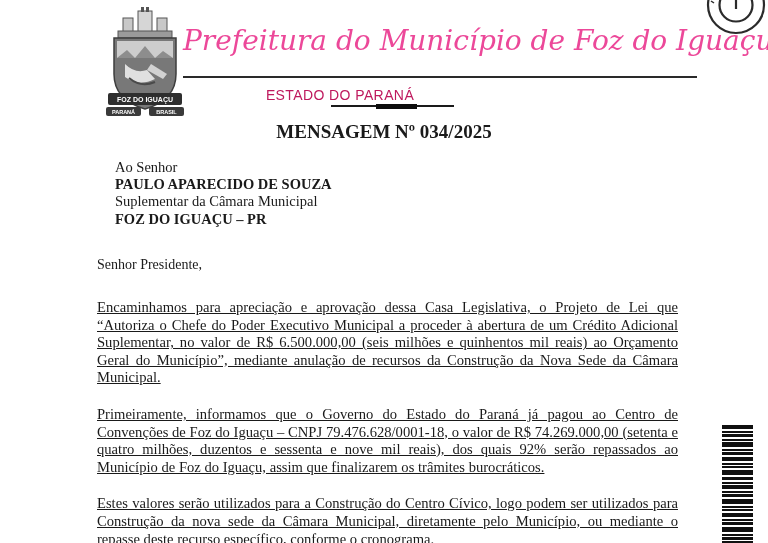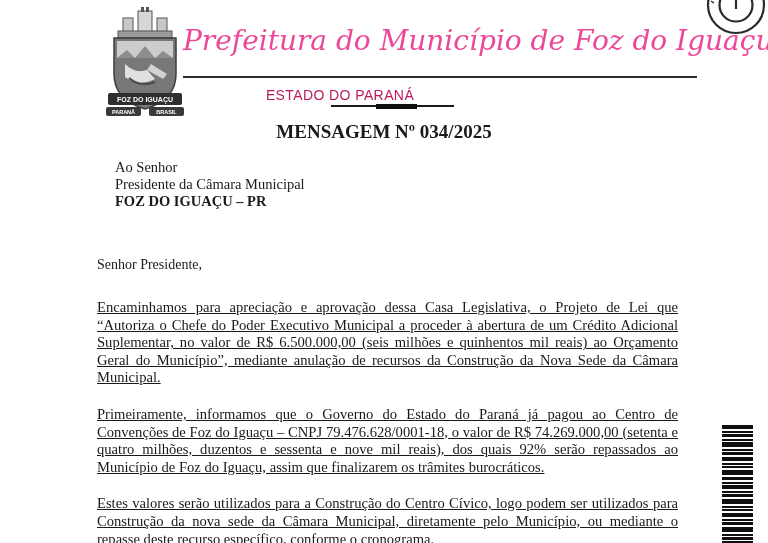--- a/index.html
+++ b/index.html
@@ -135,21 +135,22 @@
   <div class="script-title">Prefeitura do Município de Foz do Iguaçu</div>
   <div class="title-rule"></div>
 
   <div class="state-line">ESTADO DO PARANÁ</div>
   <div class="state-rule"></div>
 
   <div class="doc-heading">MENSAGEM Nº 034/2025</div>
 
   <div class="recipient">
     <div>Ao Senhor</div>
-    <div>Presidente da Câmara Municipal</div>
+    <div class="bold">PAULO APARECIDO DE SOUZA</div>
+    <div>Suplementar da Câmara Municipal</div>
     <div class="bold underline">FOZ DO IGUAÇU – PR</div>
   </div>
 
   <div class="salutation">Senhor Presidente,</div>
 
   <div class="body-text">
     <p>Encaminhamos para apreciação e aprovação dessa Casa Legislativa, o Projeto de Lei que “Autoriza o Chefe do Poder Executivo Municipal a proceder à abertura de um Crédito Adicional Suplementar, no valor de R$ 6.500.000,00 (seis milhões e quinhentos mil reais) ao Orçamento Geral do Município”, mediante anulação de recursos da Construção da Nova Sede da Câmara Municipal.</p>
     <p>Primeiramente, informamos que o Governo do Estado do Paraná já pagou ao Centro de Convenções de Foz do Iguaçu – CNPJ 79.476.628/0001-18, o valor de R$ 74.269.000,00 (setenta e quatro milhões, duzentos e sessenta e nove mil reais), dos quais 92% serão repassados ao Município de Foz do Iguaçu, assim que finalizarem os trâmites burocráticos.</p>
     <p>Estes valores serão utilizados para a Construção do Centro Cívico, logo podem ser utilizados para Construção da nova sede da Câmara Municipal, diretamente pelo Município, ou mediante o repasse deste recurso específico, conforme o cronograma.</p>
   </div>

